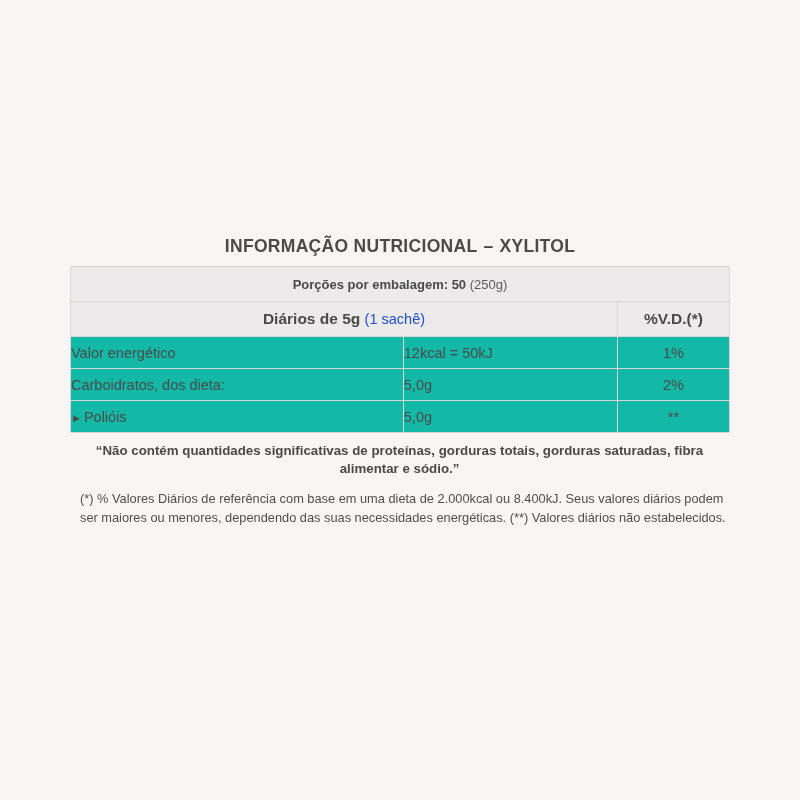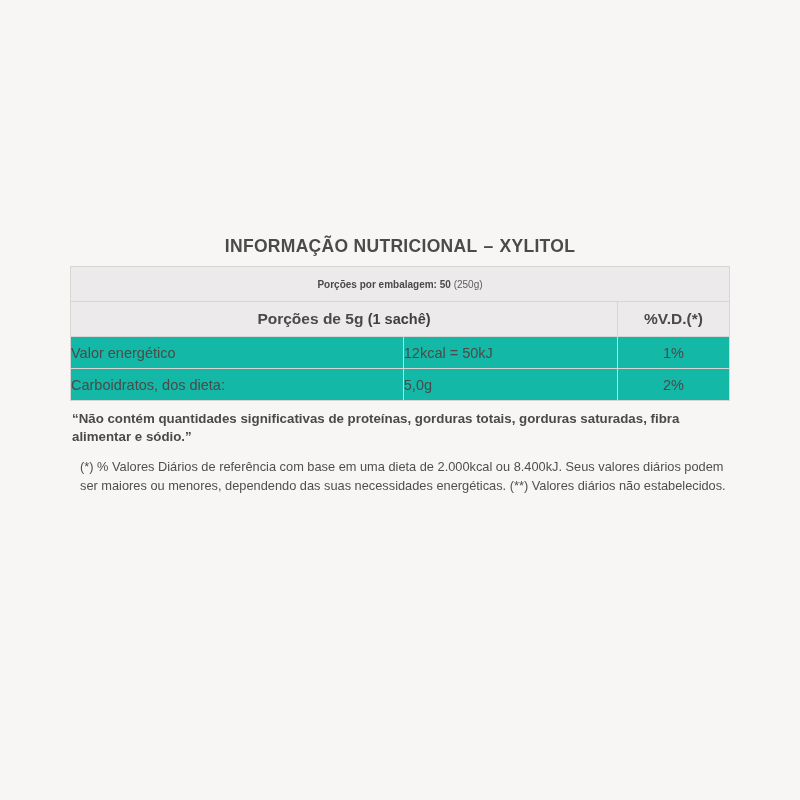--- a/index.html
+++ b/index.html
@@ -44,42 +44,42 @@
     table-layout: fixed;
   }
   table.nutri td {
     border: 1px solid #d8d6d4;
     padding: 0;
     vertical-align: middle;
   }
   .row-servings td {
     background: #eceaea;
     text-align: center;
-    font-size: 10px;
+    font-size: 13px;
     font-weight: bold;
     color: #4a4a4a;
     height: 34px;
     padding: 0 8px;
   }
   .row-servings .light {
     font-weight: normal;
     color: #5c5c5c;
   }
   .row-portion td {
     background: #eceaea;
     height: 34px;
     font-size: 15.5px;
     font-weight: bold;
     color: #4a4a4a;
     text-align: center;
     padding: 0 8px;
   }
   .row-portion .light {
-    font-weight: bold;
-    color: #404040;
+    font-weight: normal;
+    color: #1d4ed8;
     font-size: 14.5px;
   }
   .row-data td {
     height: 31px;
     font-size: 14.5px;
     color: #4a4a4a;
     background: #14b8a6;
   }
   .cell-name {
     padding-left: 12px;
@@ -97,20 +97,21 @@
     margin-right: 2px;
     color: #4a4a4a;
   }
   .note-bold {
     font-size: 13.3px;
     font-weight: bold;
     color: #4a4a4a;
     line-height: 1.32;
     padding: 9px 4px 0 2px;
     width: 655px;
+    text-align: center;
   }
   .note-small {
     font-size: 12.8px;
     color: #4f4f4f;
     line-height: 1.45;
     padding: 13px 4px 0 2px;
     width: 655px;
     margin-left: 8px;
   }
   .col-name { width: 50.5%; }
@@ -136,38 +137,45 @@
       <tbody>
         <tr class="row-servings">
           <td colspan="3">
             <span>Porções por embalagem:</span>
             <span>50</span>
             <span class="light">(250g)</span>
           </td>
         </tr>
         <tr class="row-portion">
           <td colspan="2">
-            <span>Porções de 5g</span>
+            <span>Diários de 5g</span>
             <span class="light">(1 sachê)</span>
           </td>
           <td>%V.D.(*)</td>
         </tr>
 
         <tr class="row-data">
           <td class="cell-name">Valor energético</td>
           <td class="cell-value">12kcal = 50kJ</td>
           <td class="cell-vd">1%</td>
         </tr>
 
         <tr class="row-data">
           <td class="cell-name">Carboidratos, dos dieta:</td>
           <td class="cell-value">5,0g</td>
           <td class="cell-vd">2%</td>
         </tr>
 
+        <tr class="row-data">
+          <td class="cell-name">
+            <span class="arrow">►</span><span>Polióis</span>
+          </td>
+          <td class="cell-value">5,0g</td>
+          <td class="cell-vd">**</td>
+        </tr>
 
       </tbody>
     </table>
 
     <div class="note-bold">“Não contém quantidades significativas de proteínas, gorduras totais, gorduras saturadas, fibra alimentar e sódio.”</div>
     <div class="note-small">(*) % Valores Diários de referência com base em uma dieta de 2.000kcal ou 8.400kJ. Seus valores diários podem ser maiores ou menores, dependendo das suas necessidades energéticas. (**) Valores diários não estabelecidos.</div>
 
   </div>
 </div>
 

